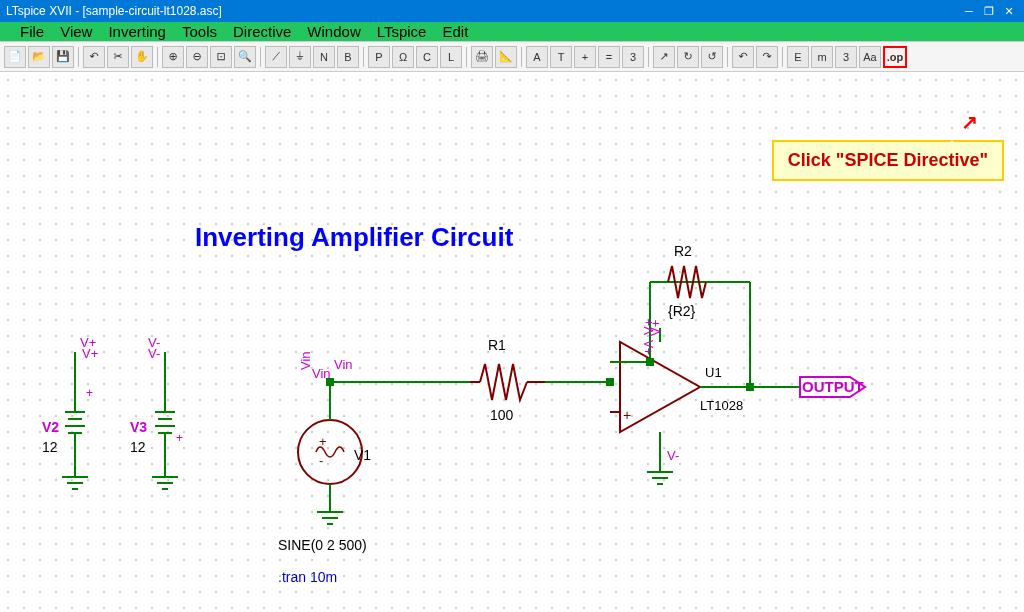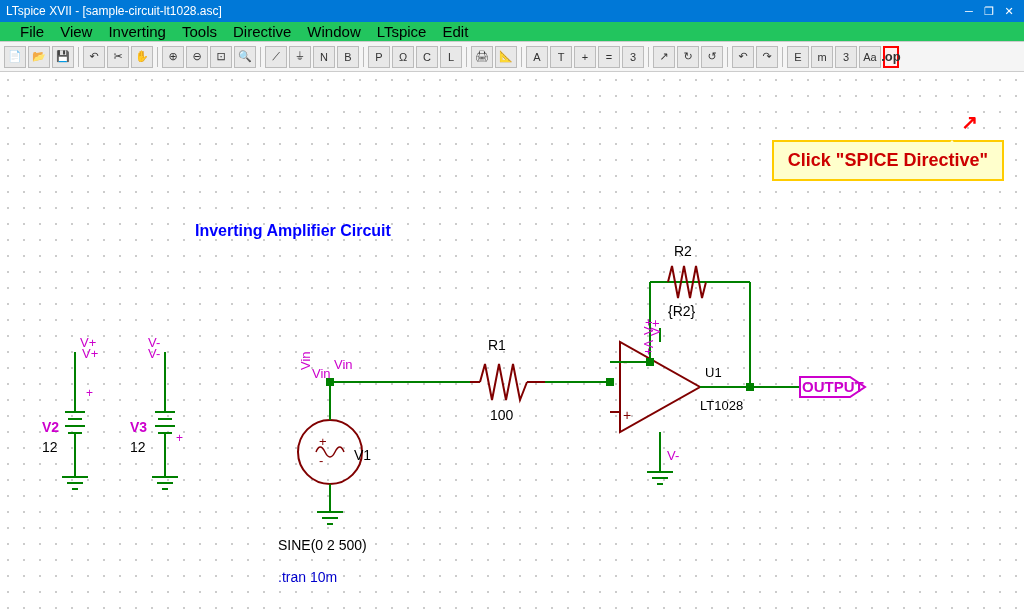--- a/index.html
+++ b/index.html
@@ -106,21 +106,21 @@
       background-image: radial-gradient(circle, #ccc 1px, transparent 1px);
       background-size: 16px 16px;
       pointer-events: none;
     }
 
     
     .circuit-title {
       position: absolute;
       top: 150px;
       left: 195px;
-      font-size: 16px;
+      font-size: 26px;
       font-weight: bold;
       color: #0000ff;
       font-family: Arial, sans-serif;
     }
 
     
     .circuit-svg {
       position: absolute;
       top: 0;
       left: 0;
@@ -224,21 +224,21 @@
   <button class="toolbar-btn">↻</button>
   <button class="toolbar-btn">↺</button>
   <div class="toolbar-sep"></div>
   <button class="toolbar-btn">↶</button>
   <button class="toolbar-btn">↷</button>
   <div class="toolbar-sep"></div>
   <button class="toolbar-btn">E</button>
   <button class="toolbar-btn">m</button>
   <button class="toolbar-btn">3</button>
   <button class="toolbar-btn">Aa</button>
-  <button class="toolbar-btn active" style="font-size:13px; font-weight:bold; color:#333; width:16px;">.op</button>
+  <button class="toolbar-btn active" style="font-size:11px; font-weight:bold; color:#333; width:24px;">.op</button>
 </div>
 
 <div class="canvas">
 
   <div class="circuit-title">Inverting Amplifier Circuit</div>
 
   <div class="spice-tooltip">
     <span>Click "SPICE Directive"</span>
   </div>
 

